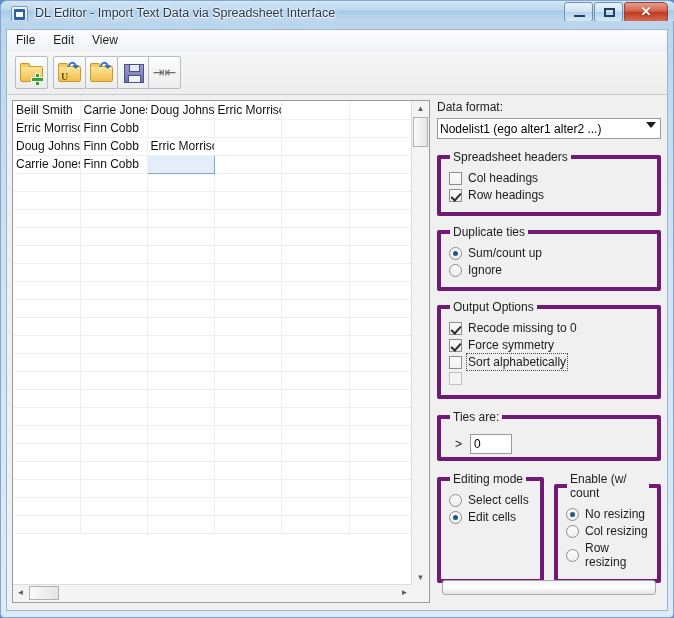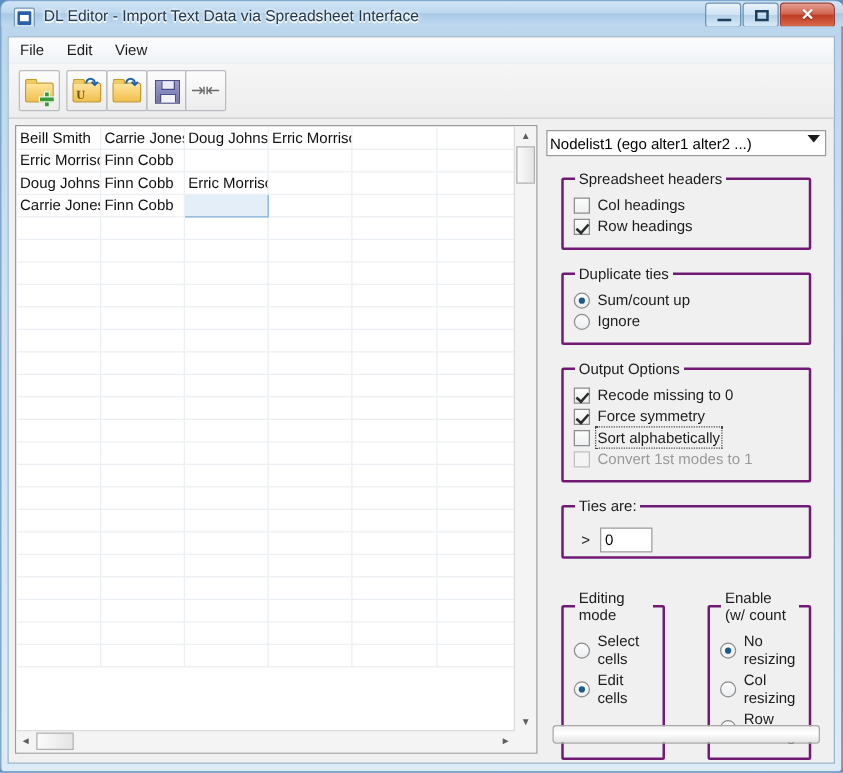--- a/index.html
+++ b/index.html
@@ -218,22 +218,22 @@
     box-sizing: border-box;
   }
   .combo-wrap { position: relative; }
   .combo-arrow {
     position: absolute; right: 5px; top: 4px;
     width: 0; height: 0; pointer-events: none;
     border-left: 5px solid transparent; border-right: 5px solid transparent;
     border-top: 6px solid #1c1c1c;
   }
   fieldset.grp {
-    border: 2px solid #701a75; border-radius: 2px;
-    margin: 12px; padding: 4px 8px 7px 8px;
+    border: 4px solid #701a75; border-radius: 2px;
+    margin: 0; padding: 4px 8px 7px 8px;
     background: transparent;
   }
   fieldset.grp > legend {
     font-size: 12px; color: #1c1c1c; padding: 0 3px; margin-left: 1px;
   }
   .row { display: flex; align-items: center; margin: 3px 0; }
   .row.dis { color: #9a9a9a; }
   
   .cb {
     width: 13px; height: 13px; box-sizing: border-box;
@@ -539,20 +539,21 @@
       <div class="sb-h">
         <div class="sb-arrow" style="left:0; width:15px;">◄</div>
         <div class="sb-thumb" style="left:16px; top:1px; width:30px; height:14px;"></div>
         <div class="sb-arrow" style="right:0; width:15px;">►</div>
       </div>
       <div class="sb-corner"></div>
     </div>
 
     <div id="panel">
 
+      <div class="lbl">Data format:</div>
       <div class="combo-wrap" style="margin-top:4px;">
         <select class="combo" id="fmt-select"><option>Nodelist1 (ego alter1 alter2 ...)</option></select>
         <span class="combo-arrow"></span>
       </div>
 
       <fieldset class="grp" style="margin-top:11px;">
         <legend>Spreadsheet headers</legend>
         <div class="row">
           <span class="cb"></span>
           <span>Col headings</span>
@@ -584,21 +585,20 @@
         <div class="row">
           <span class="cb on"></span>
           <span>Force symmetry</span>
         </div>
         <div class="row">
           <span class="cb"></span>
           <span class="focusbox">Sort alphabetically</span>
         </div>
         <div class="row dis">
           <span class="cb dis"></span>
-          <span>Convert 1st modes to 1</span>
         </div>
       </fieldset>
 
       <fieldset class="grp" style="margin-top:11px; padding-bottom:0;">
         <legend>Ties are:</legend>
         <div class="row" style="margin-top:6px;">
           <span style="margin:0 8px 0 6px;">&gt;</span>
           <input class="num" type="text" id="ties-input" value="0" style="">
         </div>
       </fieldset>

